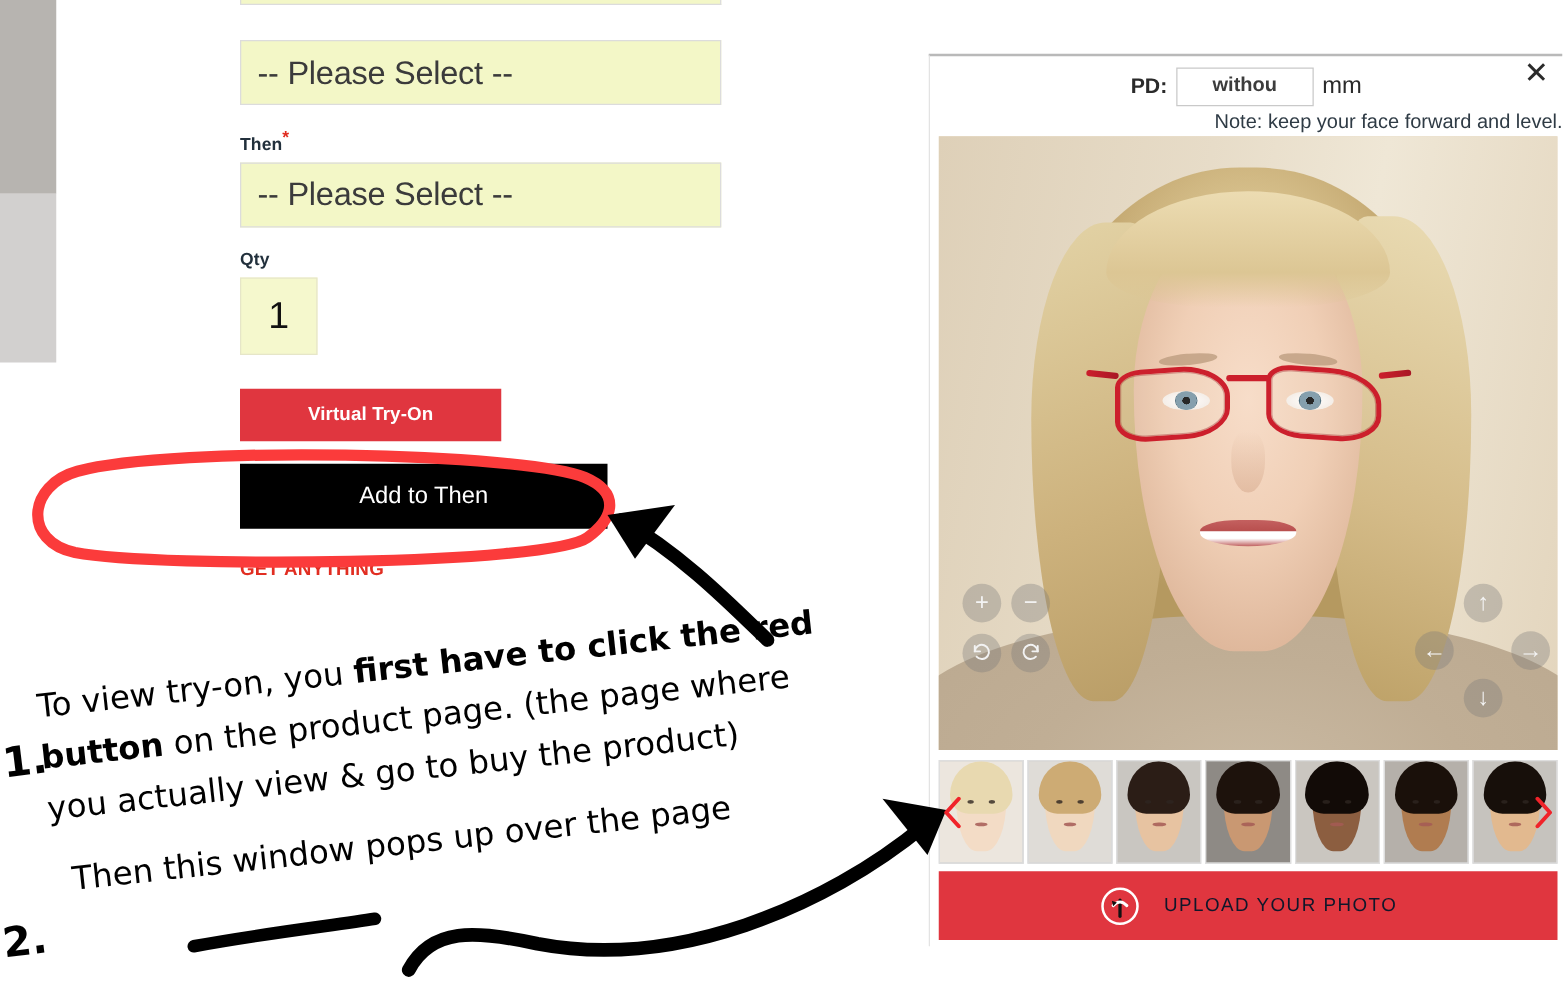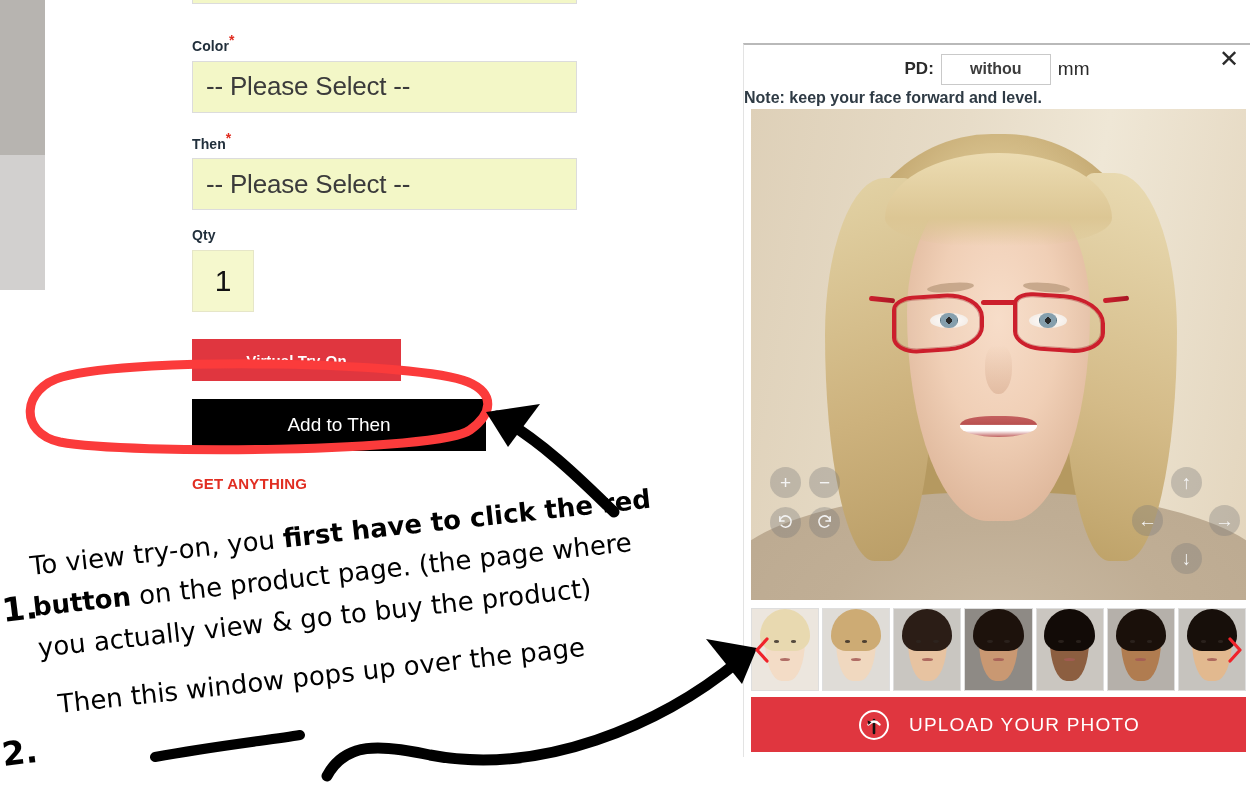--- a/index.html
+++ b/index.html
@@ -79,22 +79,22 @@
     height: 32px;
   }
   .pd-label { font-size: 17px; font-weight: bold; color: #2a2a2a; }
   .pd-input {
     width: 110px; height: 31px; border: 1px solid #c9c9c9; background: #fff;
     font-size: 16px; font-weight: bold; color: #3c3c3c;
     text-align: center; font-family: "Liberation Sans", sans-serif;
   }
   .pd-unit { font-size: 19px; color: #2a2a2a; }
   .modal-note {
-    text-align: left; font-size: 16px; color: #2f3b45; margin-top: 4px;
-    font-weight: 700;
+    text-align: right; font-size: 16px; color: #2f3b45; margin-top: 4px;
+    font-weight: 400;
   }
   .close-x {
     position: absolute; right: 8px; top: 2px;
     width: 26px; height: 26px; font-size: 24px; line-height: 24px;
     color: #2b2b2b; text-align: center; cursor: pointer; font-weight: 300;
   }
 
   
   .photo-stage {
     position: absolute; left: 7px; top: 64px;
@@ -213,21 +213,21 @@
   .chev.right { right: 2px; }
 
   
   .upload-bar {
     position: absolute; left: 7px; top: 652px;
     width: 495px; height: 55px;
     background: #e0363f; display: flex; align-items: center;
     justify-content: center; gap: 18px; cursor: pointer;
   }
   .upload-label {
-    color: #ffffff; font-size: 19px; letter-spacing: 1.2px; font-weight: 400;
+    color: #0f172a; font-size: 15px; letter-spacing: 1.2px; font-weight: 400;
   }
 
   
   #annot { position: absolute; inset: 0; pointer-events: none; }
   .ann-text {
     position: absolute; font-family: "DejaVu Sans", sans-serif;
     color: #000; white-space: nowrap;
   }
   .ann-line1 { font-size: 26px; top: 551px; left: 30px;
                transform: rotate(-6.2deg); transform-origin: left center; }
@@ -249,23 +249,20 @@
 <div id="root">
 
   <div class="gray-block-top"></div>
   <div class="gray-block-bottom"></div>
 
   <div class="product-form">
 
     <div class="select-partial"></div>
 
     <div class="field-group" style="margin-top:28px;">
-      <div class="field-label">
-        <span>Color</span><span class="req-star">*</span>
-      </div>
       <div class="select-box">
         <span>-- Please Select --</span>
       </div>
     </div>
 
     <div class="field-group">
       <div class="field-label">
         <span>Then</span><span class="req-star">*</span>
       </div>
       <div class="select-box">

